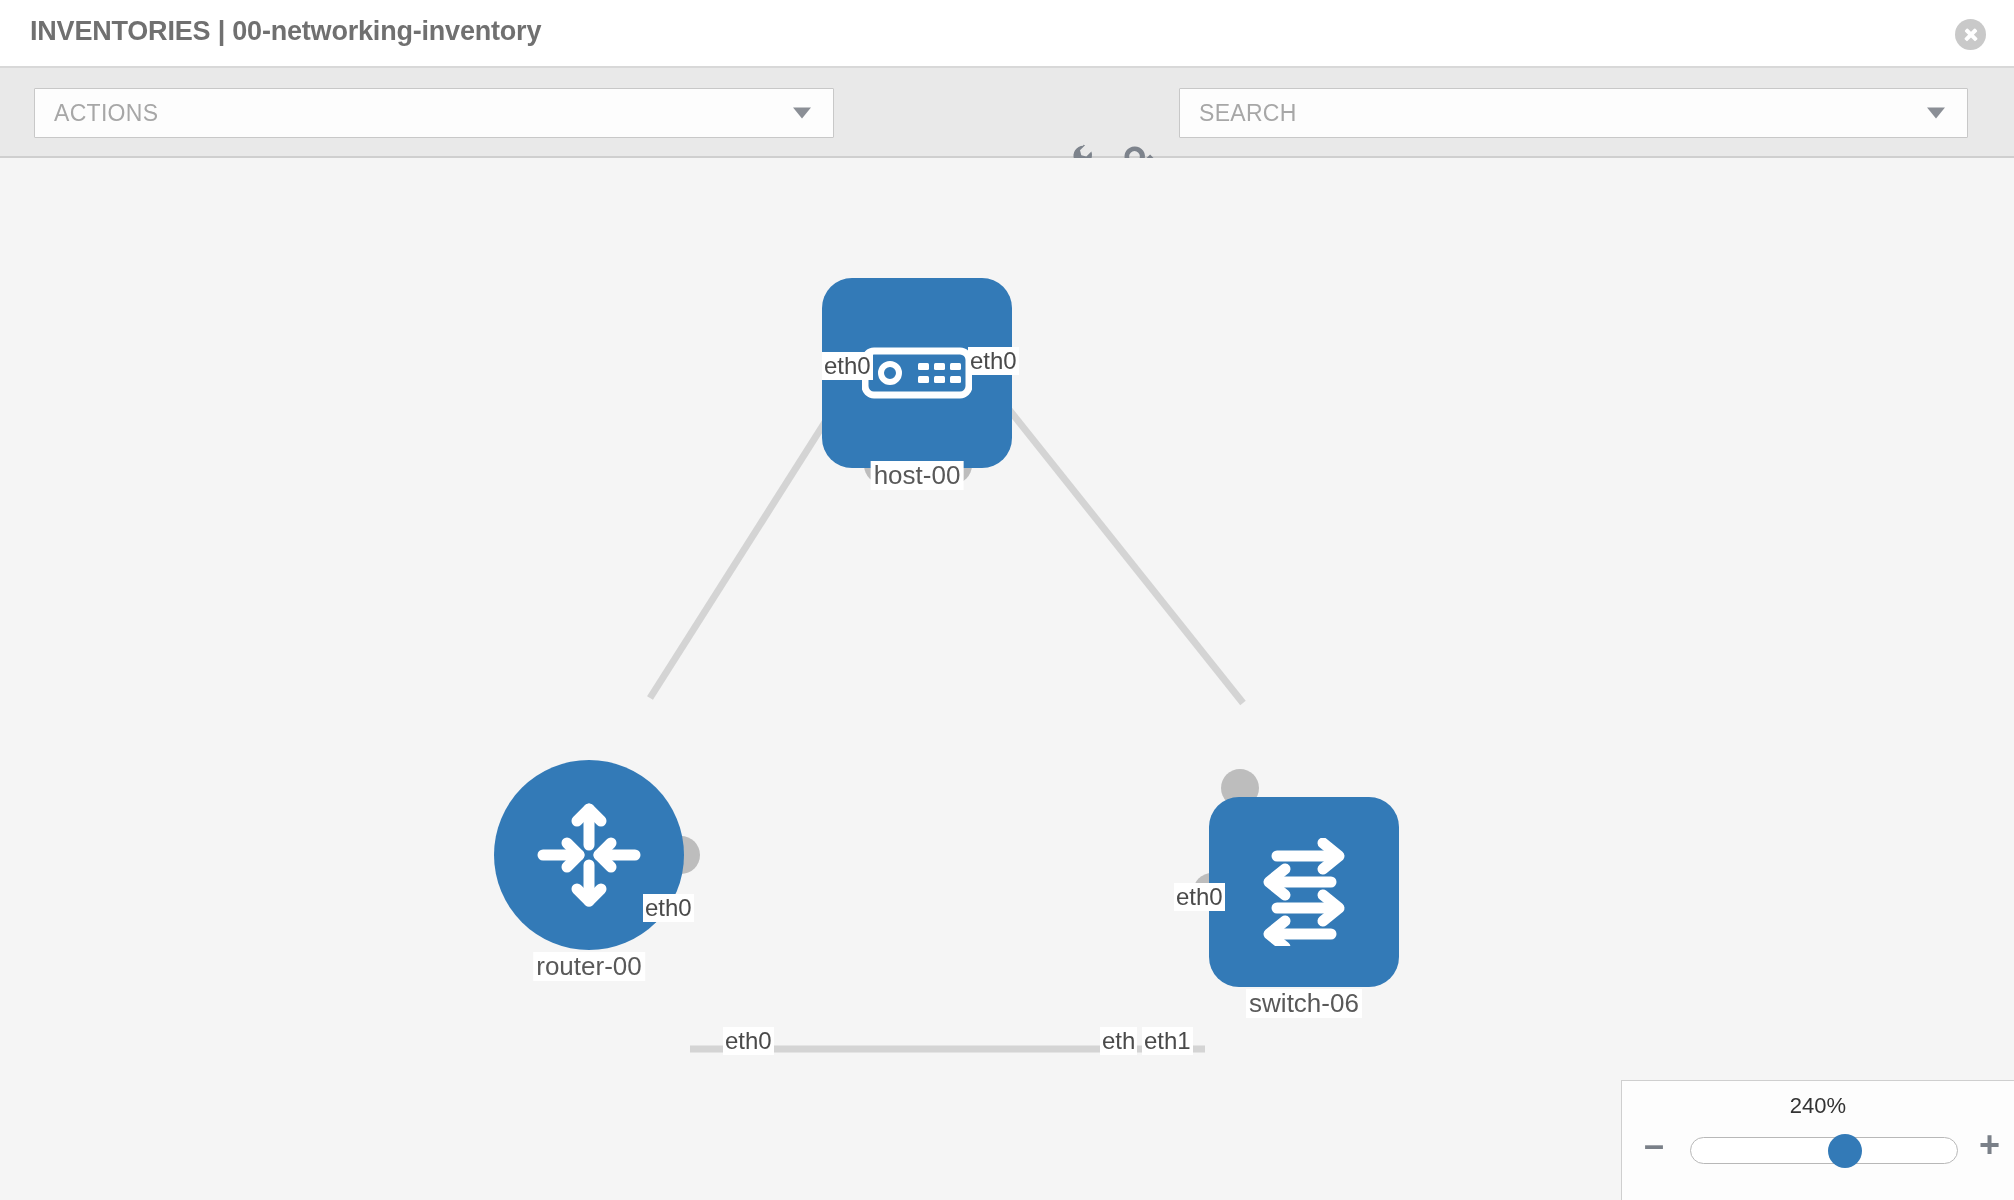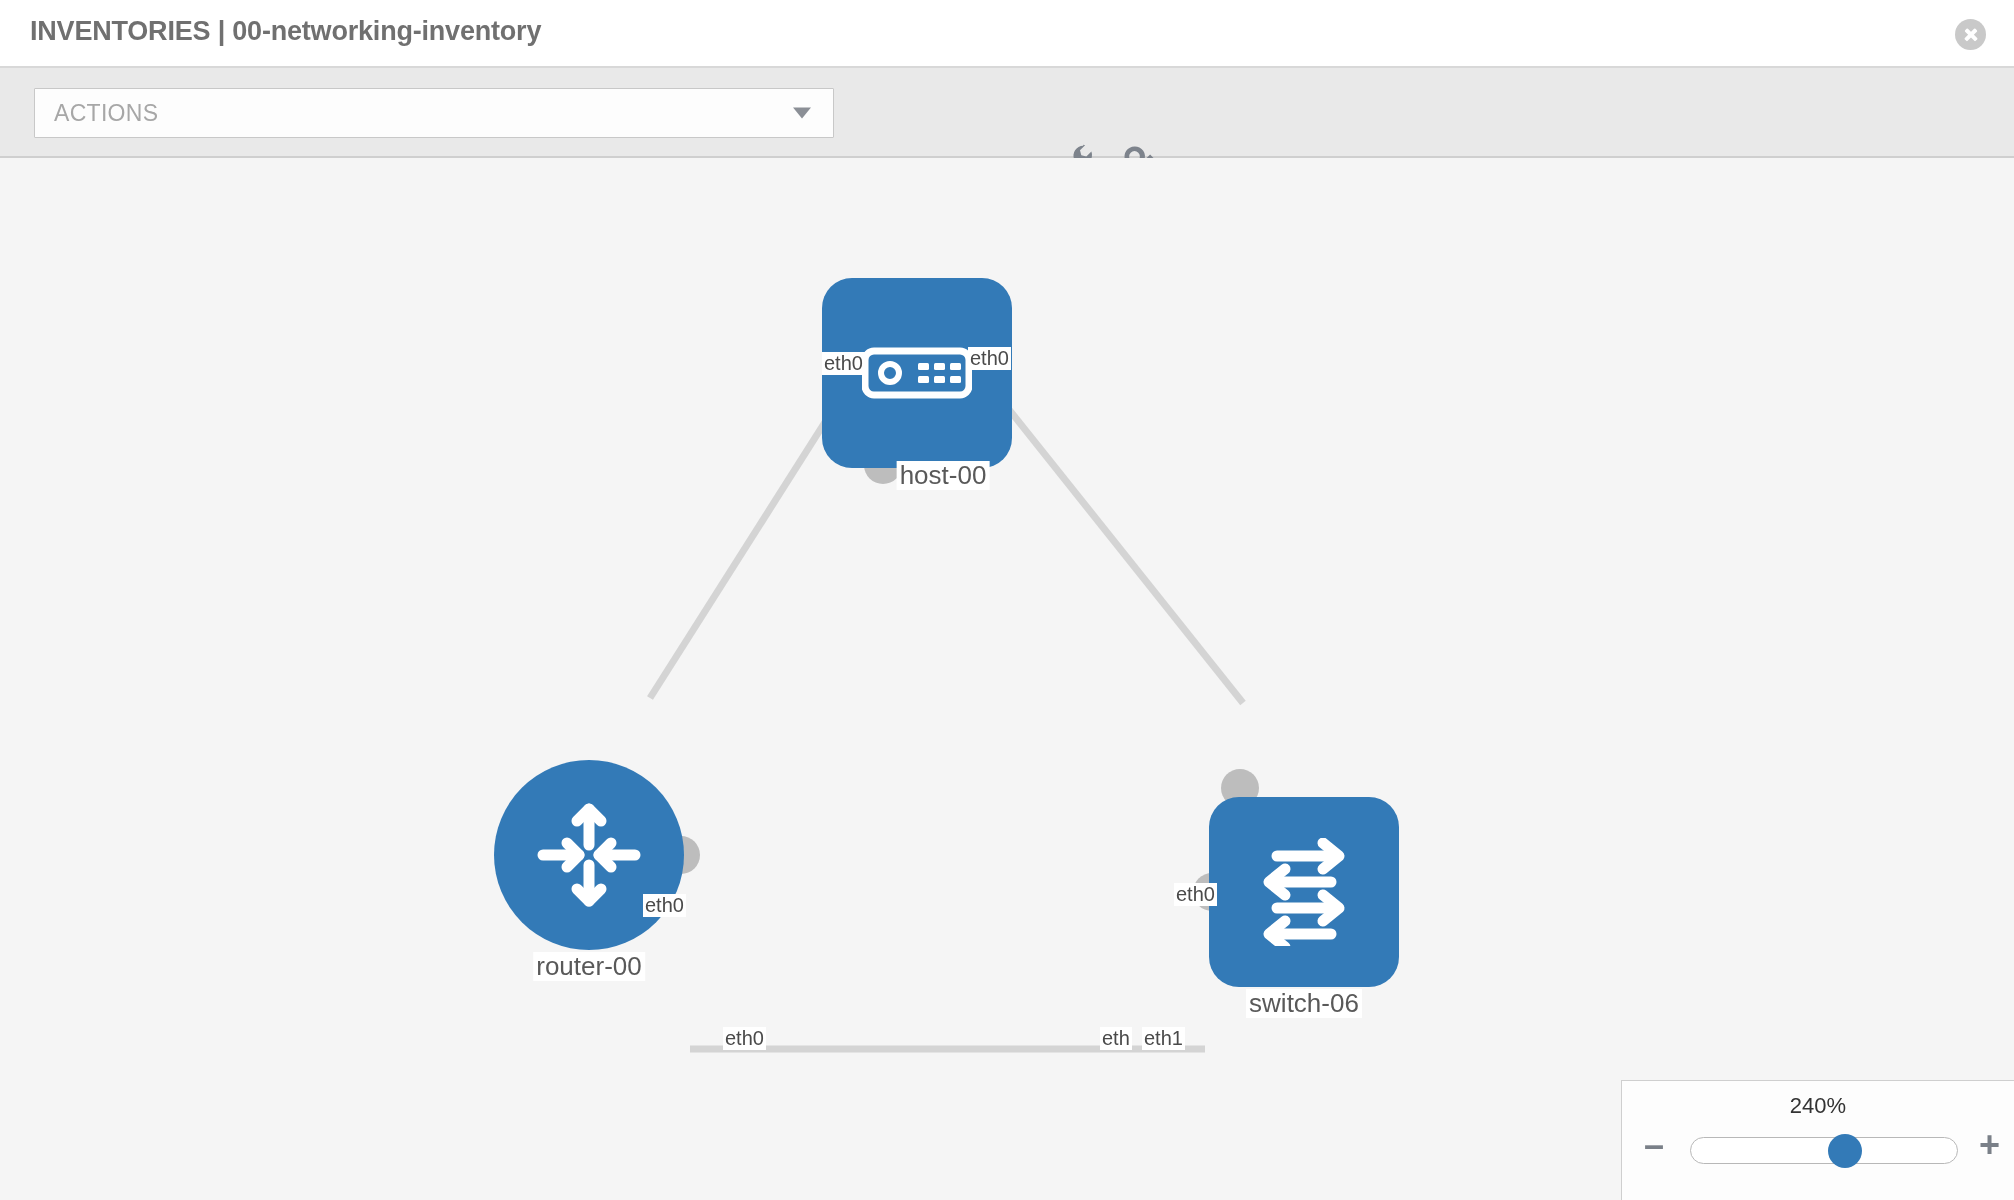--- a/index.html
+++ b/index.html
@@ -80,21 +80,21 @@
   .node-label {
     position: absolute; left: 50%; transform: translateX(-50%);
     font-size: 26px; color: #595959; white-space: nowrap;
     background: #ffffff; padding: 0 3px; line-height: 1.12;
   }
   .nub {
     position: absolute; width: 38px; height: 38px; border-radius: 50%;
     background: #bdbdbd; cursor: pointer;
   }
   .edge-label {
-    position: absolute; font-size: 20px; color: #4a4a4a;
+    position: absolute; font-size: 24px; color: #4a4a4a;
     background: #ffffff; padding: 0 2px; white-space: nowrap; line-height: 1.15;
   }
 
   
   #zoom-panel {
     position: absolute; left: 1621px; top: 1080px; width: 393px; height: 120px;
     background: #fdfdfd; border-left: 1px solid #cfcfcf; border-top: 1px solid #cfcfcf;
   }
   #zoom-value {
     position: absolute; left: 0; right: 0; top: 12px; text-align: center;
@@ -138,20 +138,24 @@
         <path d="M31.2 5.8a9.8 9.8 0 0 0-9.0 13.6L7.6 33.9a3.4 3.4 0 1 0 4.8 4.8L27 24.1a9.8 9.8 0 0 0 12.4-12.6l-5.1 5.1-5.0-1.3-1.3-5.0 5.1-5.1a9.9 9.9 0 0 0-1.9-0.4z" fill="#7d838c"></path>
       </svg>
     </div>
 
     <div class="tool-icon" id="key-icon">
       <svg viewBox="0 0 42 42" aria-hidden="true">
         <path d="M14.5 6.5a10 10 0 1 0 6.6 17.5l4.4 4.4 3.0-3.0 3.1 3.1 3.0-3.0-3.1-3.1 3.2-3.2-4.6-4.6-6.0 6.0A10 10 0 0 0 14.5 6.5zm0 4.6a5.4 5.4 0 1 1 0 10.8 5.4 5.4 0 0 1 0-10.8z" fill="#7d838c"></path>
       </svg>
     </div>
 
+    <div class="field" id="search-field">
+      <span class="field-label">SEARCH</span>
+      <span class="caret"></span>
+    </div>
   </div>
 
   <div id="canvas">
 
     <svg id="topology-svg">
 
       <line x1="872" y1="190" x2="650" y2="540" stroke="#d4d4d4" stroke-width="7"></line>
 
       <line x1="960" y1="190" x2="1243" y2="545" stroke="#d4d4d4" stroke-width="7"></line>
 
@@ -166,21 +170,21 @@
           <rect x="3" y="8" width="104" height="44" rx="9" ry="9" fill="none" stroke="#ffffff" stroke-width="7"></rect>
           <circle cx="28" cy="30" r="9" fill="none" stroke="#ffffff" stroke-width="6"></circle>
           <rect x="56" y="20" width="11" height="7" rx="1.5" fill="#ffffff"></rect>
           <rect x="72" y="20" width="11" height="7" rx="1.5" fill="#ffffff"></rect>
           <rect x="88" y="20" width="11" height="7" rx="1.5" fill="#ffffff"></rect>
           <rect x="56" y="33" width="11" height="7" rx="1.5" fill="#ffffff"></rect>
           <rect x="72" y="33" width="11" height="7" rx="1.5" fill="#ffffff"></rect>
           <rect x="88" y="33" width="11" height="7" rx="1.5" fill="#ffffff"></rect>
         </svg>
       </div>
-      <div class="node-label" style="top:183px;margin-left:26px;">host-00</div>
+      <div class="node-label" style="top:183px;">host-00</div>
     </div>
 
     <div class="node" style="left:494px; top:602px; width:190px; height:190px;">
       <div class="nub" style="left:168px; top:76px;"></div>
       <div class="node-shape" style="width:190px; height:190px; border-radius:50%;">
         <svg width="108" height="108" viewBox="0 0 108 108" aria-hidden="true">
           <g fill="none" stroke="#ffffff" stroke-width="11" stroke-linecap="round" stroke-linejoin="round">
             <line x1="54" y1="8" x2="54" y2="44"></line>
             <polyline points="42,20 54,8 66,20"></polyline>
             <line x1="54" y1="100" x2="54" y2="64"></line>

